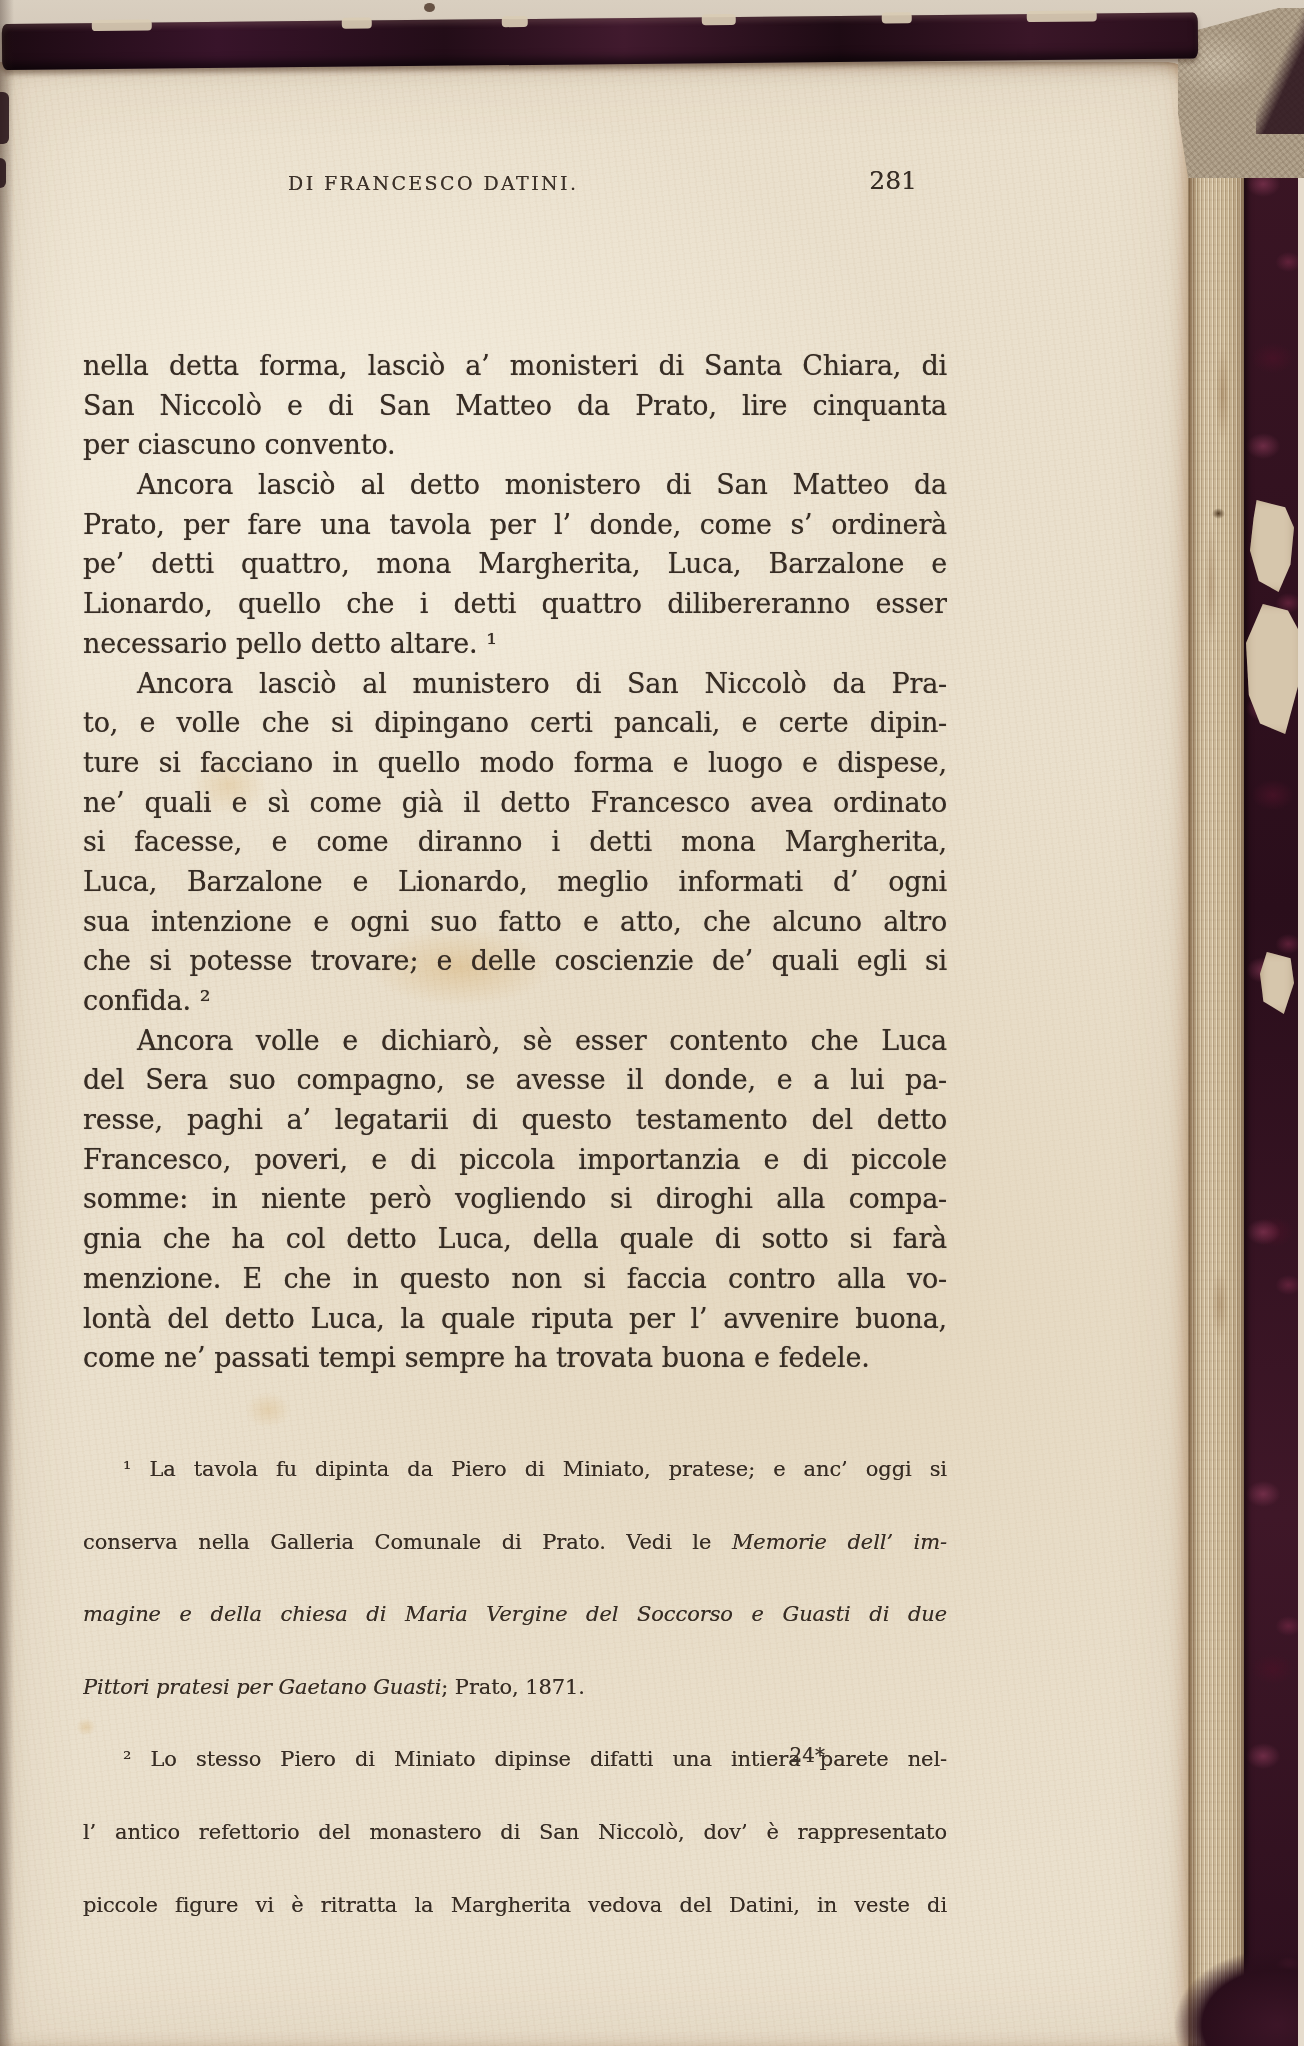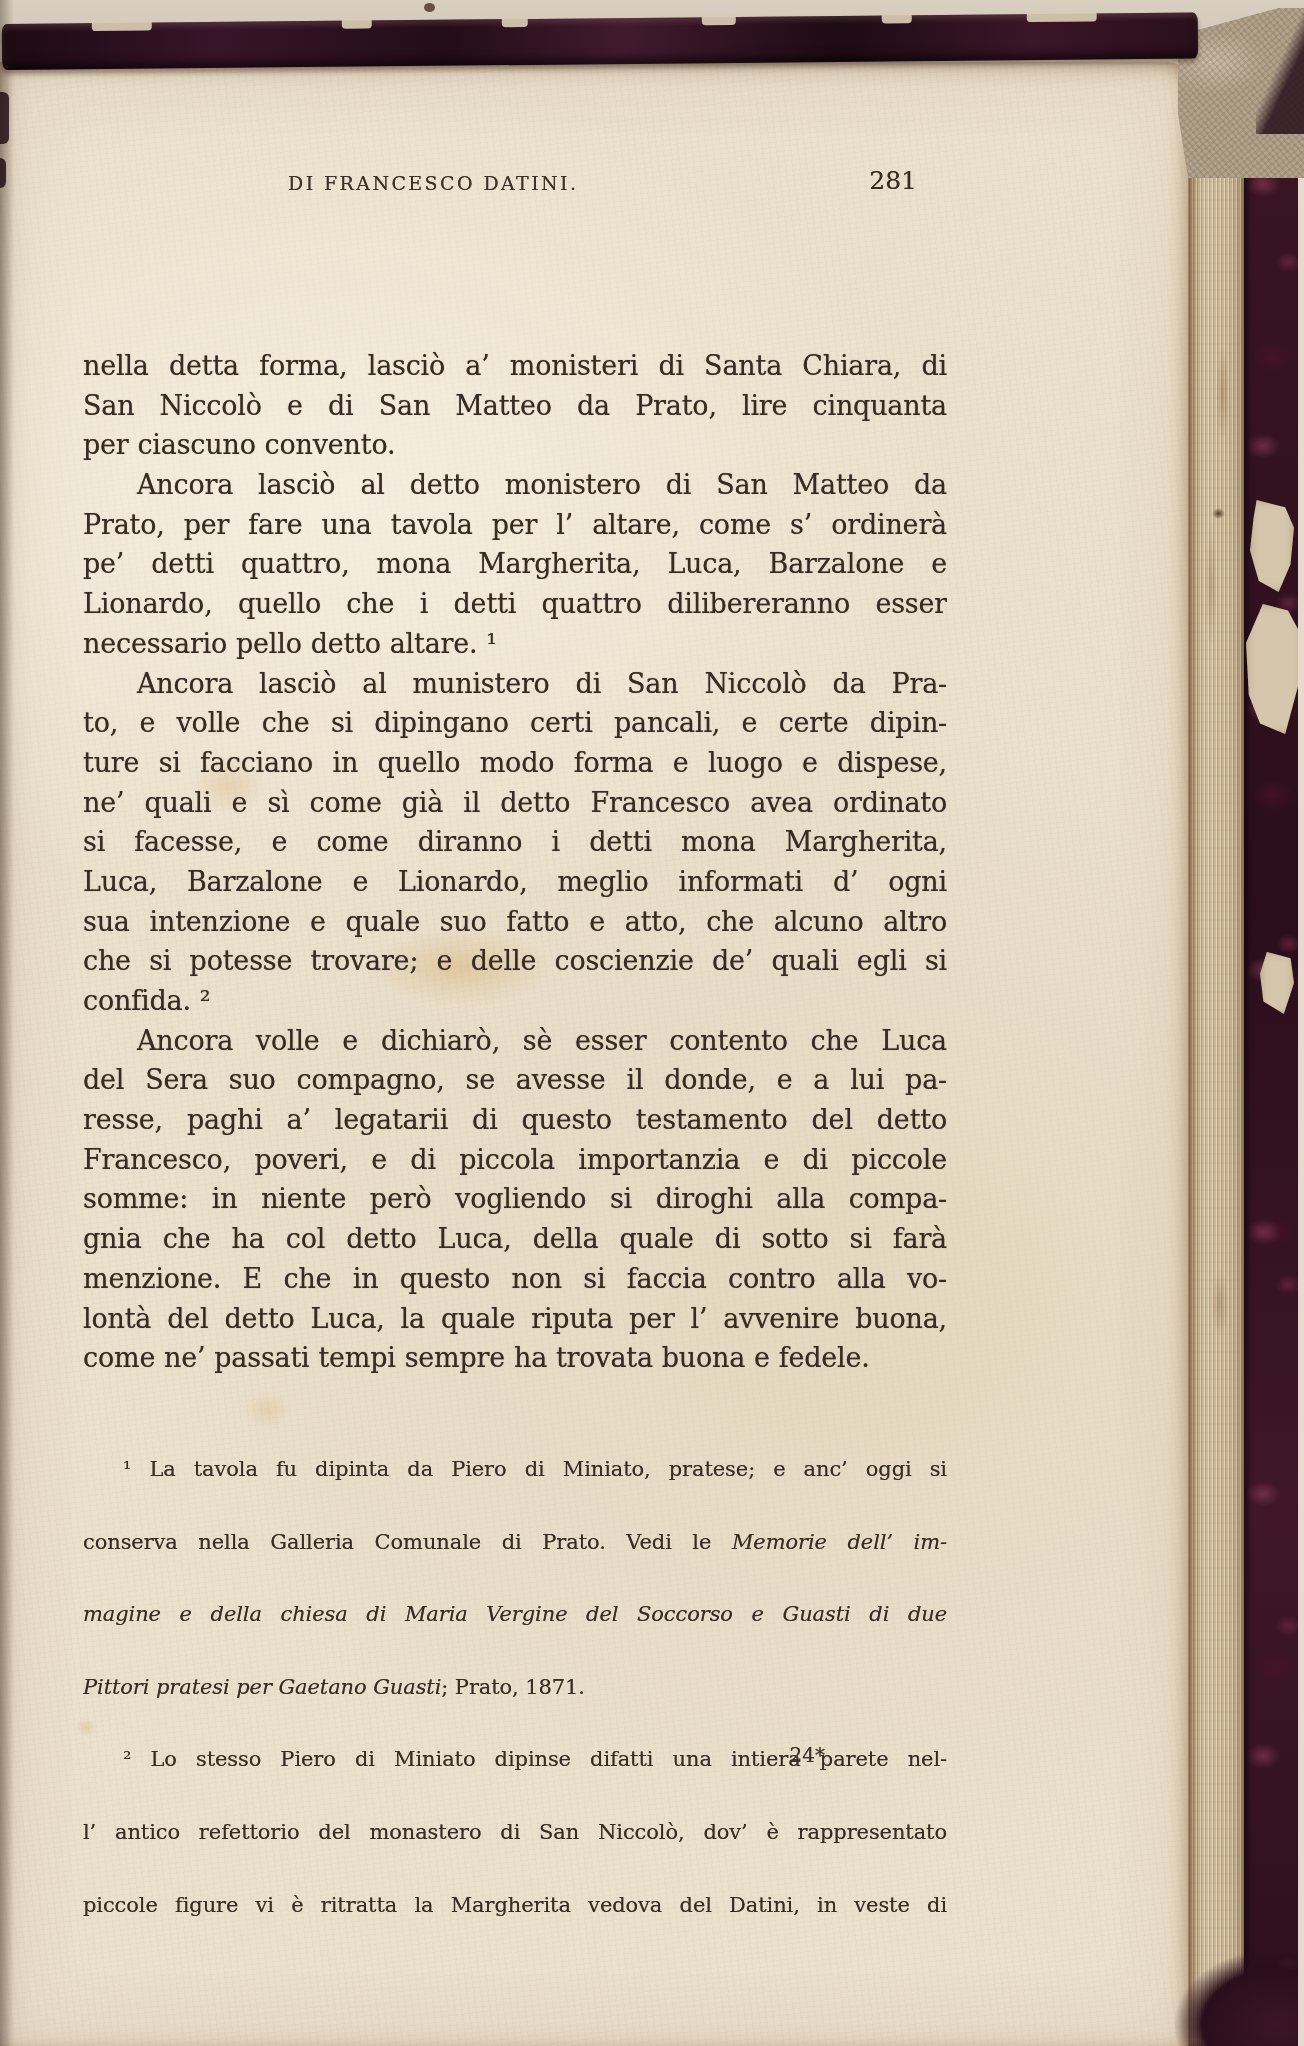--- a/index.html
+++ b/index.html
@@ -186,31 +186,31 @@
   <div class="text-block">
     <div class="header-row">
       <span class="running-title">DI FRANCESCO DATINI.</span>
       <span class="page-number">281</span>
     </div>
     <div class="body-block">
         <div class="bline">nella detta forma, lasciò a’ monisteri di Santa Chiara, di</div>
         <div class="bline">San Niccolò e di San Matteo da Prato, lire cinquanta</div>
         <div class="bline end">per ciascuno convento.</div>
         <div class="bline indent">Ancora lasciò al detto monistero di San Matteo da</div>
-        <div class="bline">Prato, per fare una tavola per l’ altare, come s’ ordinerà</div>
+        <div class="bline">Prato, per fare una tavola per l’ donde, come s’ ordinerà</div>
         <div class="bline">pe’ detti quattro, mona Margherita, Luca, Barzalone e</div>
         <div class="bline">Lionardo, quello che i detti quattro dilibereranno esser</div>
         <div class="bline end">necessario pello detto altare. ¹</div>
         <div class="bline indent">Ancora lasciò al munistero di San Niccolò da Pra-</div>
         <div class="bline">to, e volle che si dipingano certi pancali, e certe dipin-</div>
         <div class="bline">ture si facciano in quello modo forma e luogo e dispese,</div>
         <div class="bline">ne’ quali e sì come già il detto Francesco avea ordinato</div>
         <div class="bline">si facesse, e come diranno i detti mona Margherita,</div>
         <div class="bline">Luca, Barzalone e Lionardo, meglio informati d’ ogni</div>
-        <div class="bline">sua intenzione e quale suo fatto e atto, che alcuno altro</div>
+        <div class="bline">sua intenzione e ogni suo fatto e atto, che alcuno altro</div>
         <div class="bline">che si potesse trovare; e delle coscienzie de’ quali egli si</div>
         <div class="bline end">confida. ²</div>
         <div class="bline indent">Ancora volle e dichiarò, sè esser contento che Luca</div>
         <div class="bline">del Sera suo compagno, se avesse il donde, e a lui pa-</div>
         <div class="bline">resse, paghi a’ legatarii di questo testamento del detto</div>
         <div class="bline">Francesco, poveri, e di piccola importanzia e di piccole</div>
         <div class="bline">somme: in niente però vogliendo si diroghi alla compa-</div>
         <div class="bline">gnia che ha col detto Luca, della quale di sotto si farà</div>
         <div class="bline">menzione. E che in questo non si faccia contro alla vo-</div>
         <div class="bline">lontà del detto Luca, la quale riputa per l’ avvenire buona,</div>

